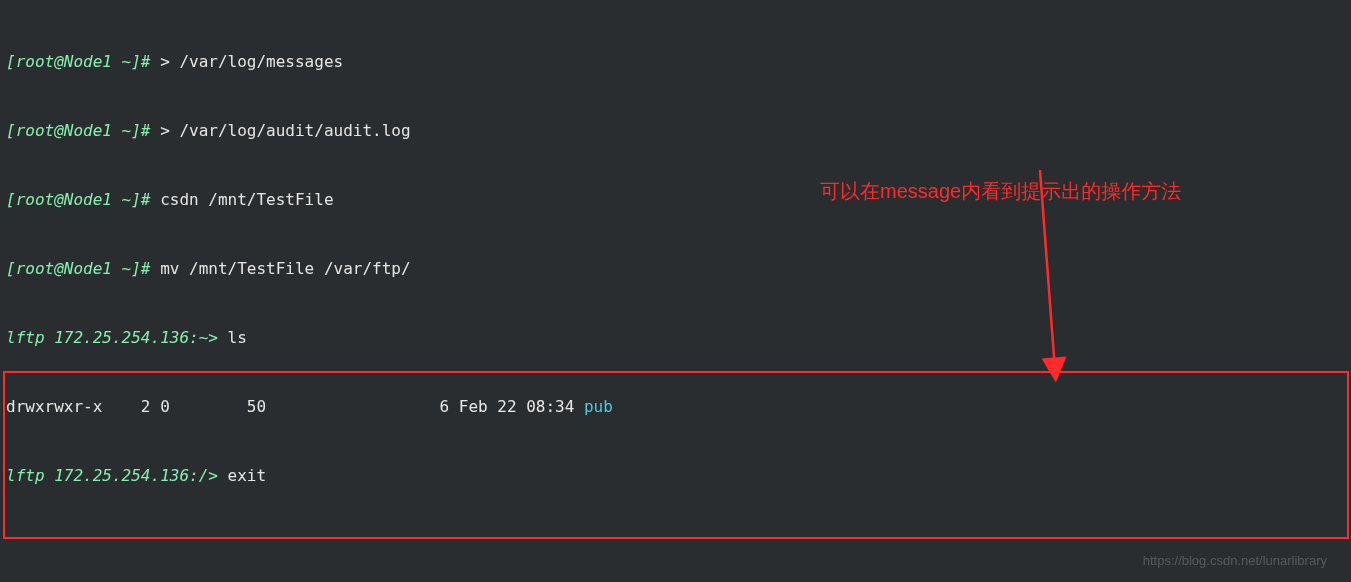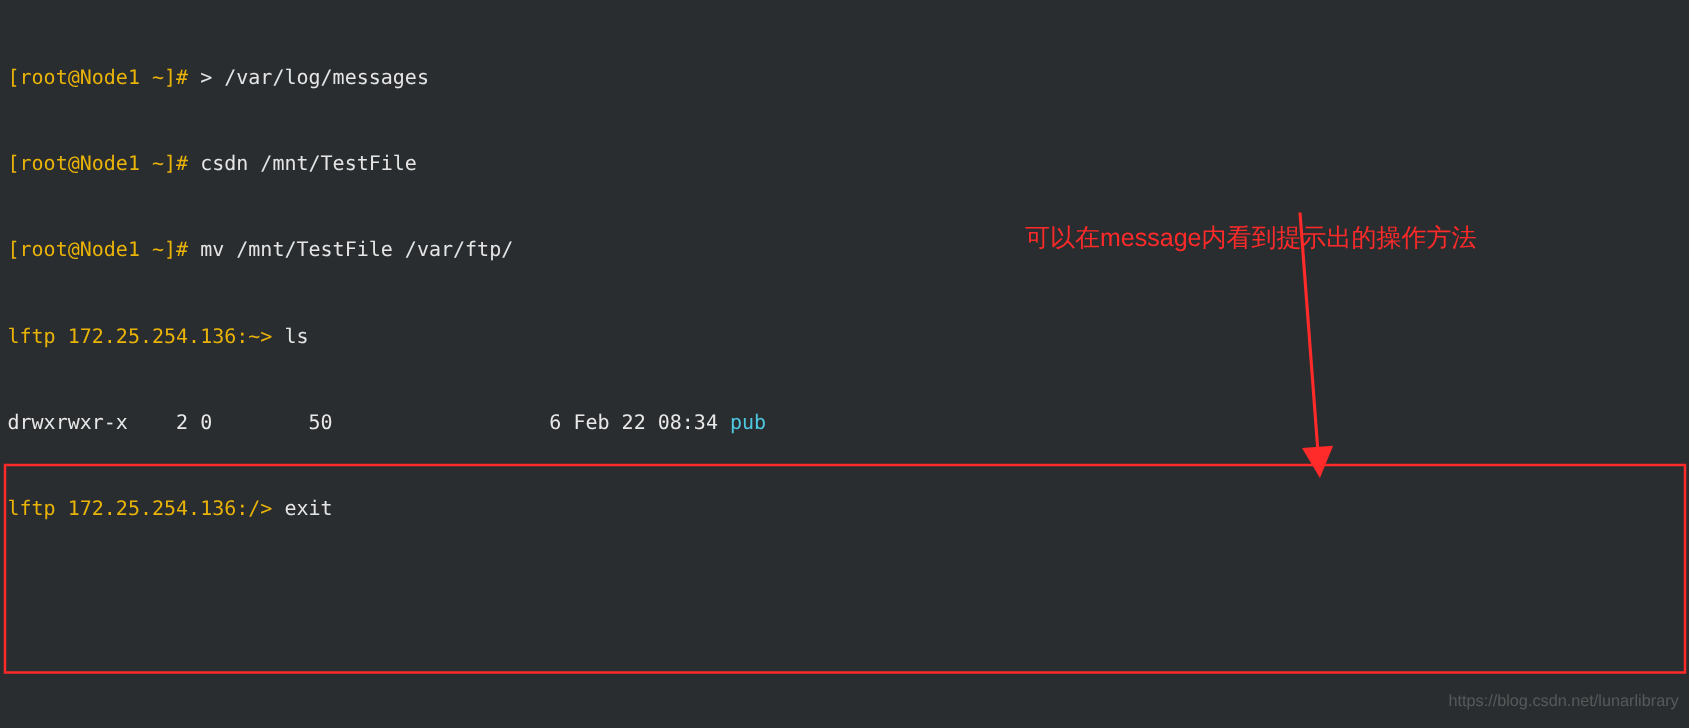--- a/index.html
+++ b/index.html
@@ -14,21 +14,21 @@
     color: #e8e8e8;
     overflow: hidden;
     position: relative;
   }
   .terminal {
     position: relative;
     padding: 4px 6px;
     white-space: pre;
   }
   .line { white-space: pre; }
-  .prompt { color: #eab308; }
+  .prompt { color: #86efac; font-style: italic; }
   .cmd { color: #e5e5e5; }
   .cyan { color: #4ec9e0; text-align: right; }
   .annotation-text {
     position: absolute;
     color: #ff2a2a;
     font-family: "Microsoft YaHei", "SimHei", sans-serif;
     font-size: 20px;
     font-weight: 500;
     white-space: nowrap;
     margin-top: 44px;
@@ -49,20 +49,21 @@
     font-family: Arial, sans-serif;
     font-size: 13px;
     white-space: nowrap;
   }
 </style>
 </head>
 <body>
 
 <div class="terminal">
   <div class="line"><span class="prompt">[root@Node1 ~]# </span><span class="cmd">&gt; /var/log/messages</span></div>
+  <div class="line"><span class="prompt">[root@Node1 ~]# </span><span class="cmd">&gt; /var/log/audit/audit.log</span></div>
   <div class="line"><span class="prompt">[root@Node1 ~]# </span><span class="cmd">csdn /mnt/TestFile</span></div>
   <div class="line"><span class="prompt">[root@Node1 ~]# </span><span class="cmd">mv /mnt/TestFile /var/ftp/</span></div>
   <div class="line"><span class="prompt">lftp 172.25.254.136:~&gt; </span><span class="cmd">ls</span></div>
   <div class="line"><span>drwxrwxr-x    2 0        50                  6 Feb 22 08:34 </span><span class="cyan">pub</span></div>
   <div class="line"><span class="prompt">lftp 172.25.254.136:/&gt; </span><span class="cmd">exit</span></div>
   
   
   
   
   
@@ -75,13 +76,13 @@
   <defs>
     <marker id="ah" markerWidth="12" markerHeight="12" refX="6" refY="6" orient="auto">
       <path d="M1,1 L11,6 L1,11 Z" fill="#ff2a2a"></path>
     </marker>
   </defs>
   <line x1="30" y1="6" x2="45" y2="206" stroke="#ff2a2a" stroke-width="2.5" marker-end="url(#ah)"></line>
 </svg>
 
 <div class="redbox" style="left:3px; top:371px; width:1342px; height:164px;"></div>
 
-<div class="watermark" style="right:8px; bottom:10px;">https://blog.csdn.net/lunarlibrary</div>
+<div class="watermark" style="right:24px; bottom:10px;">https://blog.csdn.net/lunarlibrary</div>
 
 </body></html>

